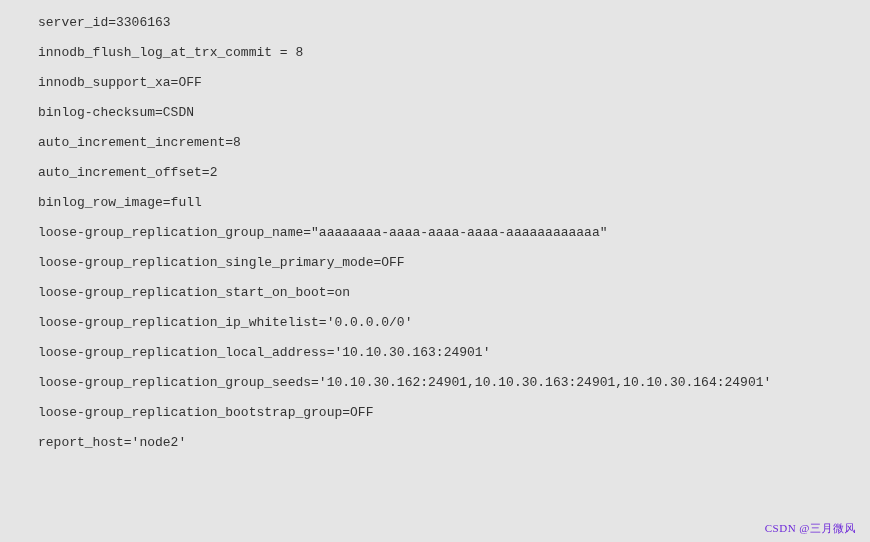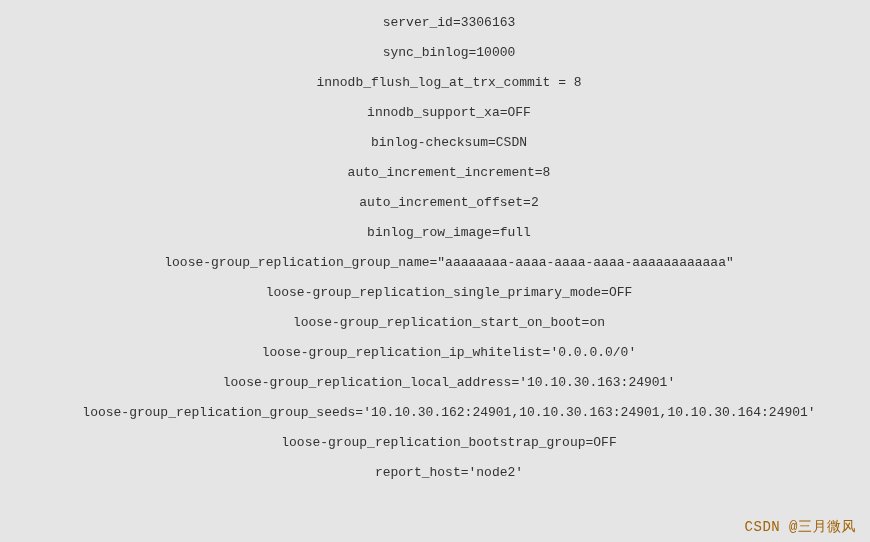--- a/index.html
+++ b/index.html
@@ -17,41 +17,39 @@
     .code-block {
       padding: 8px 0;
     }
     .config-line {
       padding: 0 10px 0 38px;
       line-height: 30px;
       white-space: pre-wrap;
       word-break: break-all;
       text-indent: -28px;
       margin-left: 28px;
-      text-align: center;
     }
     .config-line:first-child {
       padding-left: 38px;
     }
     .watermark {
       position: absolute;
       bottom: 6px;
       right: 14px;
-      font-family: Liberation Mono, monospace;
-      font-size: 14px;
-      color: #a16207;
+      font-family: Liberation Serif, serif;
+      font-size: 11px;
+      color: #6d28d9;
       letter-spacing: 0.5px;
     }
   </style>
 </head>
 <body>
 
 <div class="code-block">
   <div class="config-line">server_id=3306163</div>
-  <div class="config-line">sync_binlog=10000</div>
   <div class="config-line">innodb_flush_log_at_trx_commit = 8</div>
   <div class="config-line">innodb_support_xa=OFF</div>
   <div class="config-line">binlog-checksum=CSDN</div>
   <div class="config-line">auto_increment_increment=8</div>
   <div class="config-line">auto_increment_offset=2</div>
   <div class="config-line">binlog_row_image=full</div>
   <div class="config-line">loose-group_replication_group_name="aaaaaaaa-aaaa-aaaa-aaaa-aaaaaaaaaaaa"</div>
   <div class="config-line">loose-group_replication_single_primary_mode=OFF</div>
   <div class="config-line">loose-group_replication_start_on_boot=on</div>
   <div class="config-line">loose-group_replication_ip_whitelist='0.0.0.0/0'</div>

